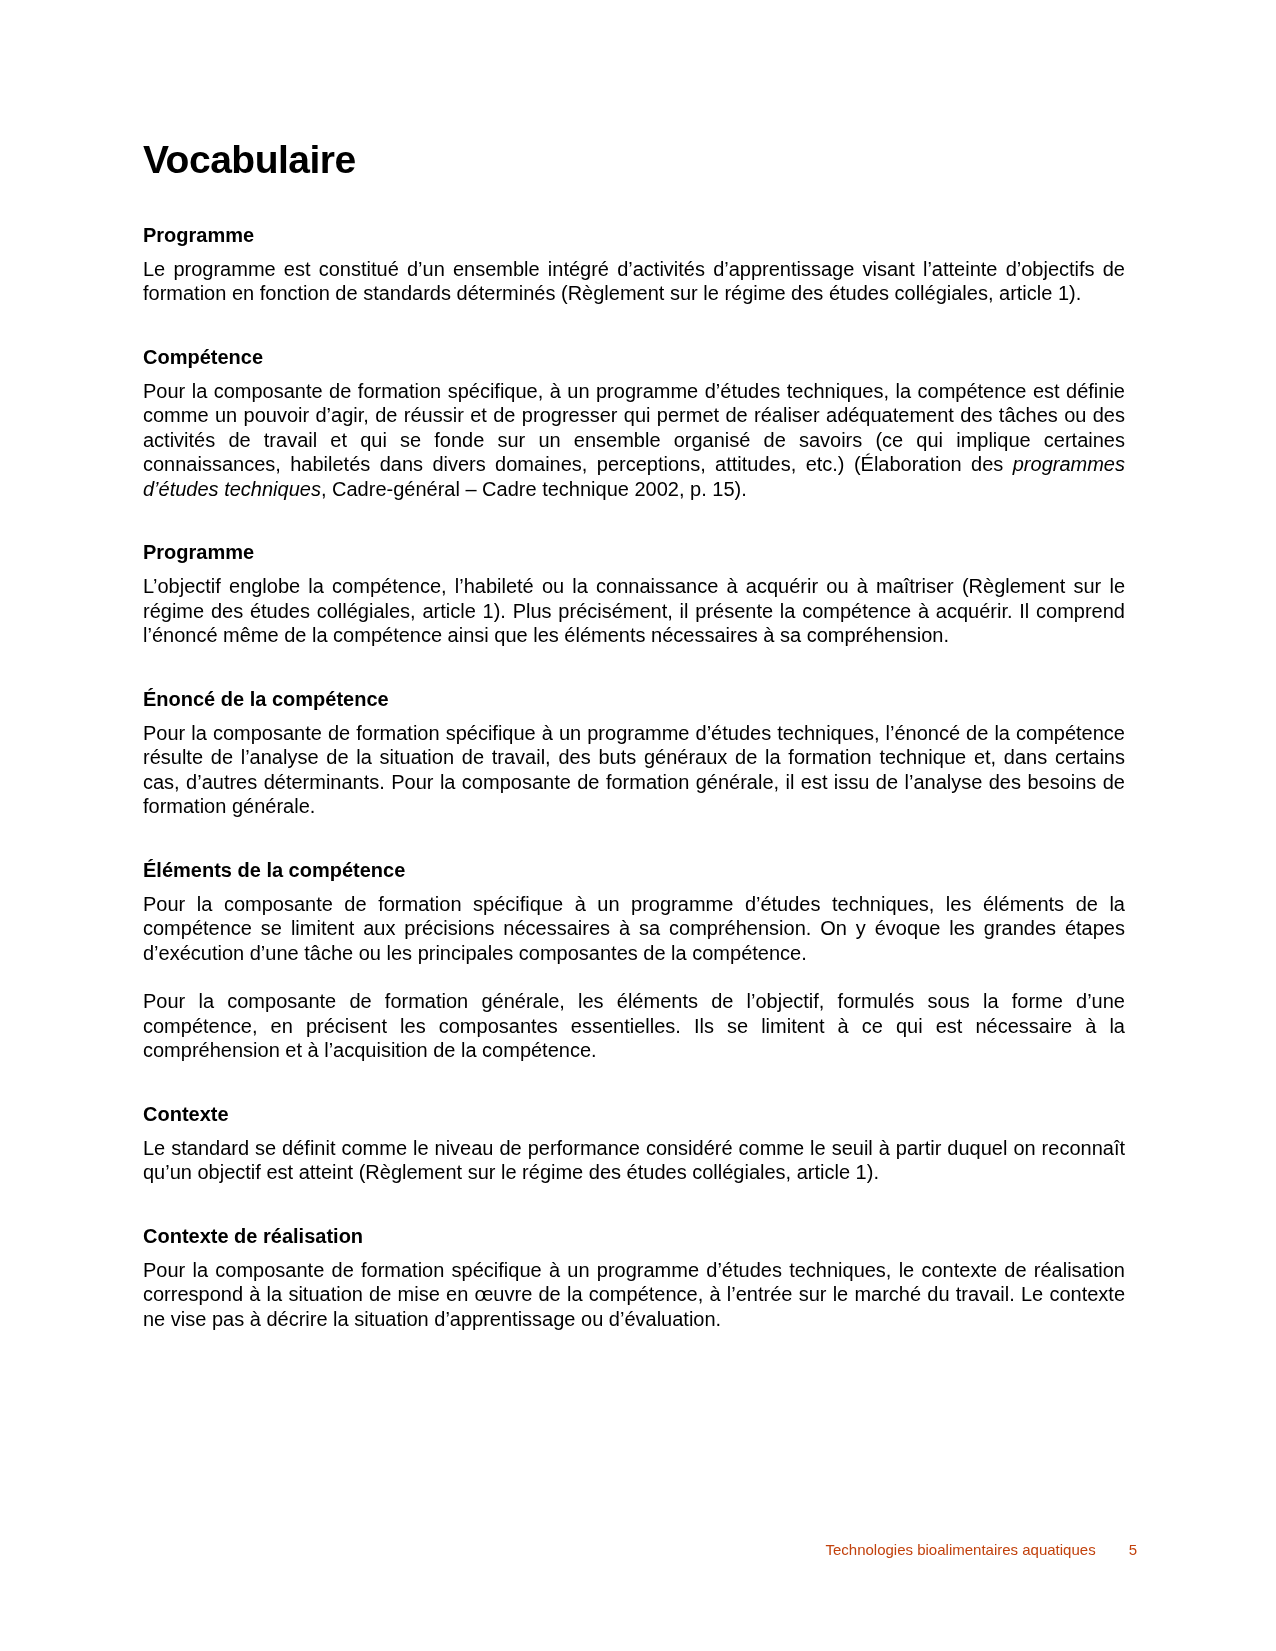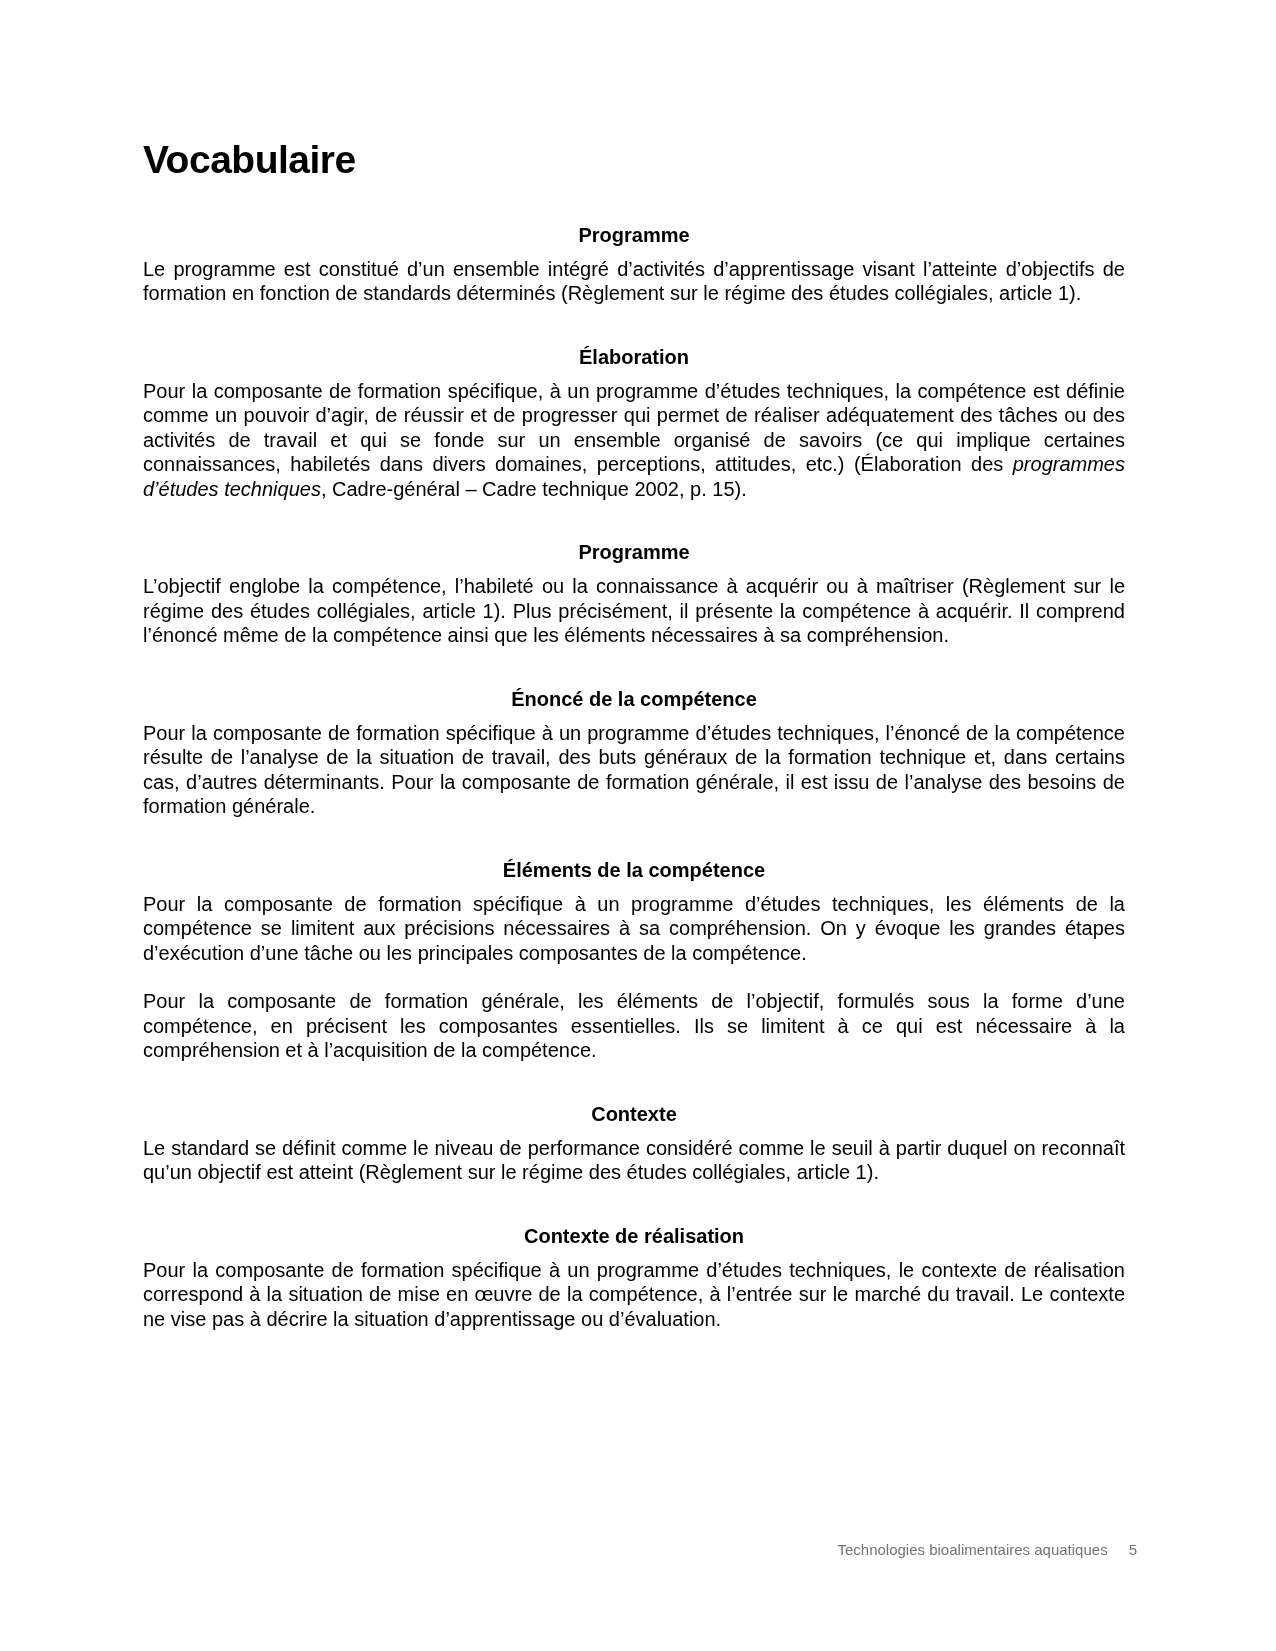--- a/index.html
+++ b/index.html
@@ -30,58 +30,57 @@
     margin: 0 0 42px 0;
   }
   .doc-section {
     margin: 0 0 39px 0;
   }
   .section-heading {
     font-size: 20px;
     font-weight: bold;
     line-height: 24px;
     margin: 0 0 10px 0;
-    text-align: center;
   }
   .body-para {
     font-size: 20px;
     line-height: 24.5px;
     text-align: justify;
     margin: 0 0 24px 0;
   }
   .body-para:last-child {
     margin-bottom: 0;
   }
   .footer {
     position: absolute;
     top: 1541px;
     right: 139px;
     display: flex;
     align-items: baseline;
-    gap: 21px;
+    gap: 33px;
     font-size: 15px;
     line-height: 18px;
-    color: #737373;
+    color: #c2410c;
   }
 </style>
 </head>
 <body>
 
 <div class="page">
   <div class="content">
 
     <h1 class="doc-title">Vocabulaire</h1>
 
     <section class="doc-section">
       <h2 class="section-heading">Programme</h2>
       <p class="body-para">Le programme est constitué d’un ensemble intégré d’activités d’apprentissage visant l’atteinte d’objectifs de formation en fonction de standards déterminés (Règlement sur le régime des études collégiales, article 1).</p>
     </section>
 
     <section class="doc-section">
-      <h2 class="section-heading">Élaboration</h2>
+      <h2 class="section-heading">Compétence</h2>
       <p class="body-para"><span>Pour la composante de formation spécifique, à un programme d’études techniques, la compétence est définie comme un pouvoir d’agir, de réussir et de progresser qui permet de réaliser adéquatement des tâches ou des activités de travail et qui se fonde sur un ensemble organisé de savoirs (ce qui implique certaines connaissances, habiletés dans divers domaines, perceptions, attitudes, etc.) (Élaboration des </span><em>programmes d’études techniques</em><span>, Cadre-général – Cadre technique 2002, p. 15).</span></p>
     </section>
 
     <section class="doc-section">
       <h2 class="section-heading">Programme</h2>
       <p class="body-para">L’objectif englobe la compétence, l’habileté ou la connaissance à acquérir ou à maîtriser (Règlement sur le régime des études collégiales, article 1). Plus précisément, il présente la compétence à acquérir. Il comprend l’énoncé même de la compétence ainsi que les éléments nécessaires à sa compréhension.</p>
     </section>
 
     <section class="doc-section">
       <h2 class="section-heading">Énoncé de la compétence</h2>

